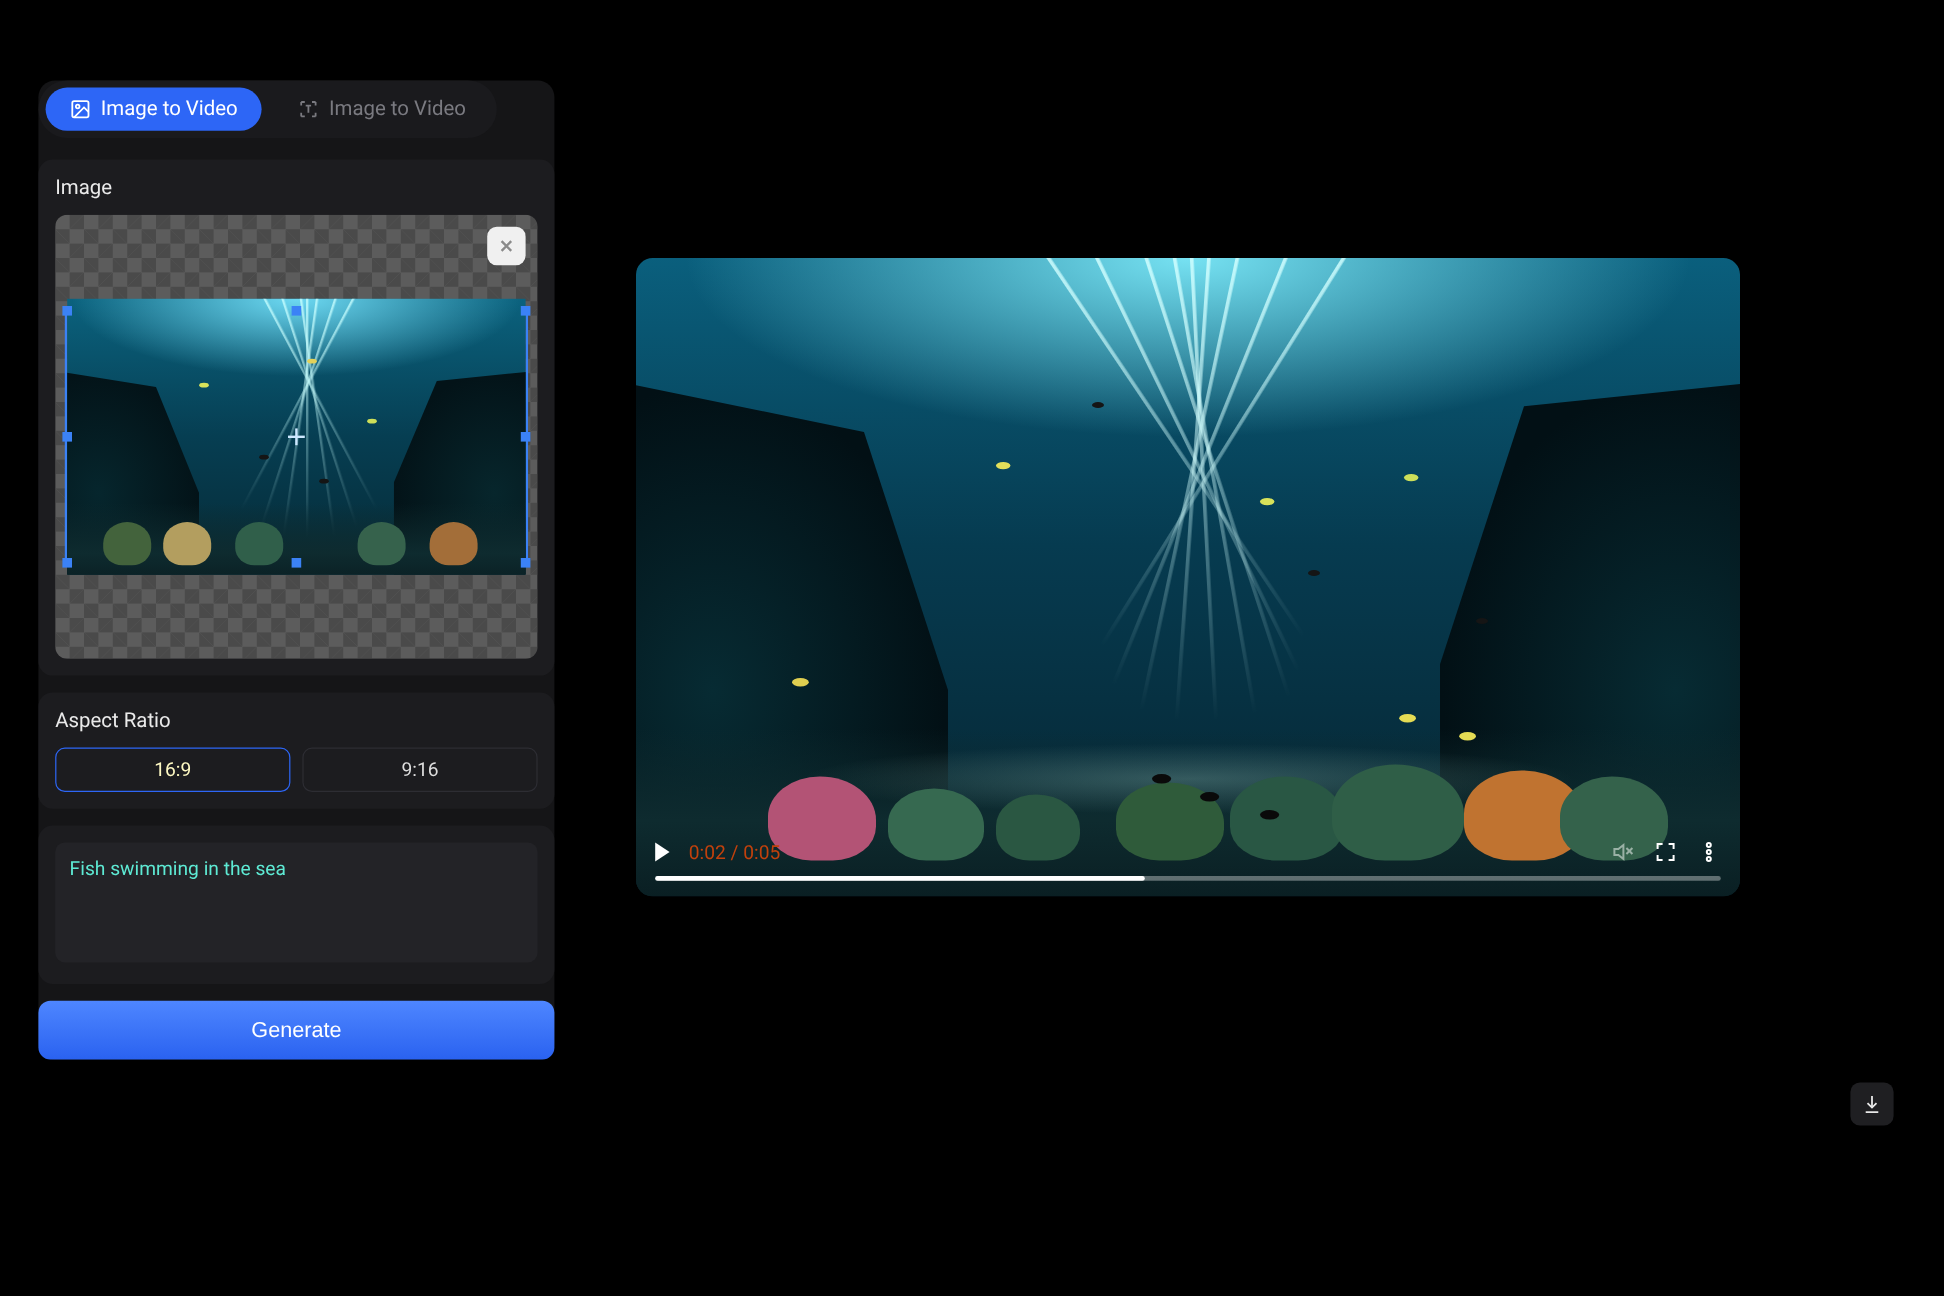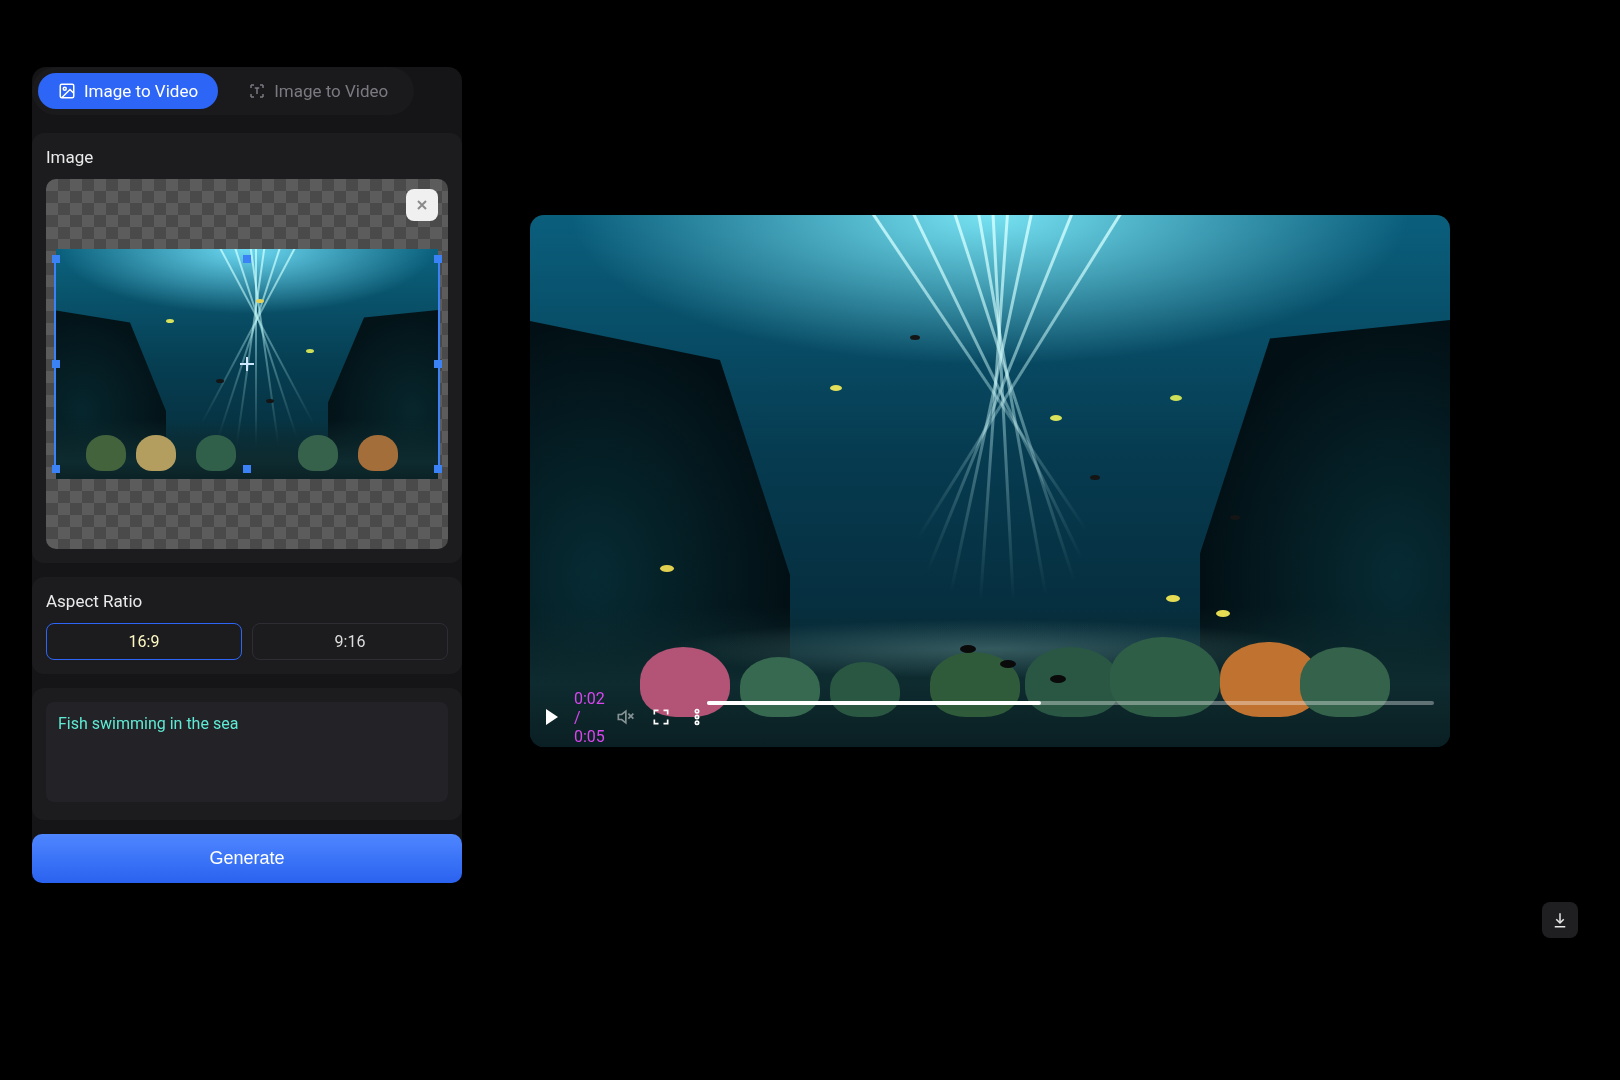--- a/index.html
+++ b/index.html
@@ -263,23 +263,23 @@
   .big-fish{position:absolute;border-radius:50%;}
 
   
   .controls{
     position:absolute;
     left:0;right:0;bottom:0;
     height:56px;
     padding:0 16px 4px 16px;
     box-sizing:border-box;
     display:flex;
-    flex-direction:row;
+    flex-direction:column;
     justify-content:center;
-    color:#d946ef;
+    color:#c2410c;
   }
   .ctrl-row{
     display:flex;
     align-items:center;
     justify-content:space-between;
     font-size:16px;
   }
   .ctrl-left,.ctrl-right{display:flex;align-items:center;gap:16px;}
   .play-icon{width:0;height:0;border-left:12px solid #fff;border-top:8px solid transparent;border-bottom:8px solid transparent;cursor:pointer;}
   .progress{

